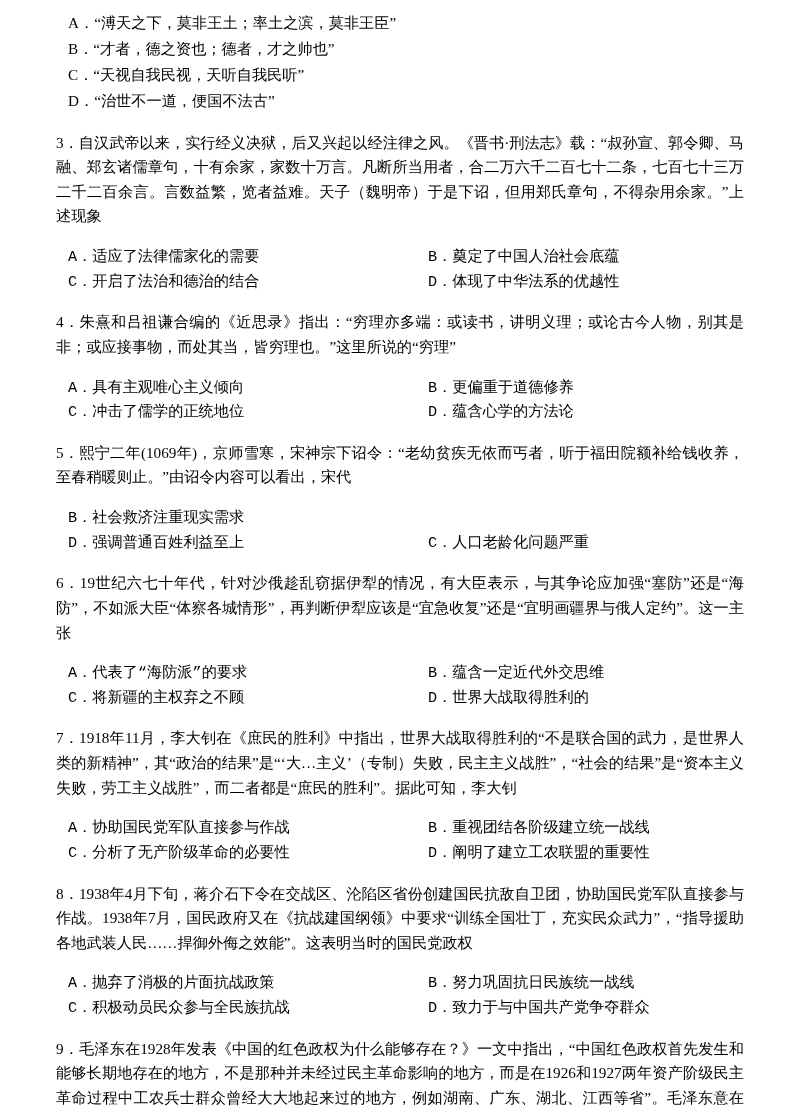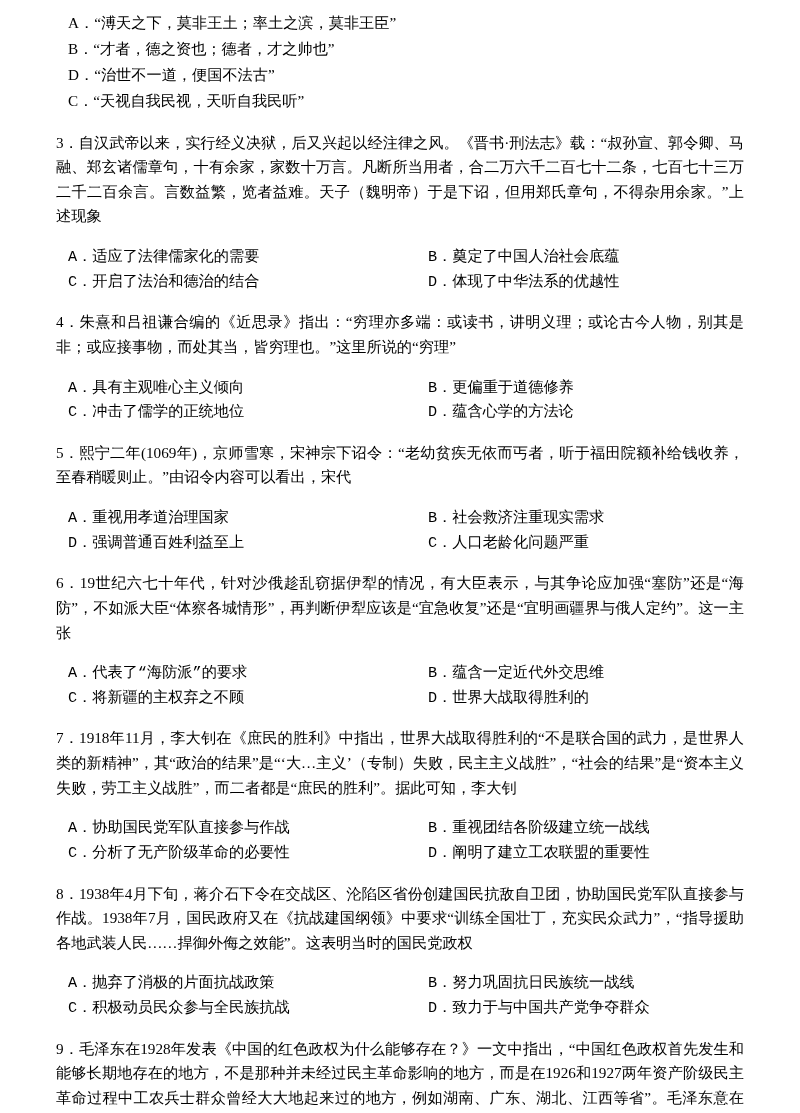--- a/index.html
+++ b/index.html
@@ -73,22 +73,22 @@
   }
 </style>
 </head>
 <body>
 
 <div class="page">
 
   <div class="standalone-opts">
     <div class="one">A．“溥天之下，莫非王土；率土之滨，莫非王臣”</div>
     <div class="one">B．“才者，德之资也；德者，才之帅也”</div>
+    <div class="one">C．“天视自我民视，天听自我民听”</div>
     <div class="one">D．“治世不一道，便国不法古”</div>
-    <div class="one">C．“天视自我民视，天听自我民听”</div>
   </div>
 
   <div class="q-block">
     <p class="q-stem"><span class="q-num">3．</span><span>自汉武帝以来，实行经义决狱，后又兴起以经注律之风。《晋书·刑法志》载：“叔孙宣、郭令卿、马融、郑玄诸儒章句，十有余家，家数十万言。凡断所当用者，合二万六千二百七十二条，七百七十三万二千二百余言。言数益繁，览者益难。天子（魏明帝）于是下诏，但用郑氏章句，不得杂用余家。”上述现象</span></p>
     <div class="opt-row">
       <div class="opt">A．适应了法律儒家化的需要</div>
       <div class="opt">B．奠定了中国人治社会底蕴</div>
     </div>
     <div class="opt-row">
       <div class="opt">C．开启了法治和德治的结合</div>
@@ -104,21 +104,20 @@
     </div>
     <div class="opt-row">
       <div class="opt">C．冲击了儒学的正统地位</div>
       <div class="opt">D．蕴含心学的方法论</div>
     </div>
   </div>
 
   <div class="q-block">
     <p class="q-stem"><span class="q-num">5．</span><span>熙宁二年(1069年)，京师雪寒，宋神宗下诏令：“老幼贫疾无依而丐者，听于福田院额补给钱收养，至春稍暖则止。”由诏令内容可以看出，宋代</span></p>
     <div class="opt-row">
-      <div class="opt">A．重视用孝道治理国家</div>
       <div class="opt">B．社会救济注重现实需求</div>
     </div>
     <div class="opt-row">
       <div class="opt">D．强调普通百姓利益至上</div>
       <div class="opt">C．人口老龄化问题严重</div>
     </div>
   </div>
 
   <div class="q-block">
     <p class="q-stem"><span class="q-num">6．</span><span>19世纪六七十年代，针对沙俄趁乱窃据伊犁的情况，有大臣表示，与其争论应加强“塞防”还是“海防”，不如派大臣“体察各城情形”，再判断伊犁应该是“宜急收复”还是“宜明画疆界与俄人定约”。这一主张</span></p>

